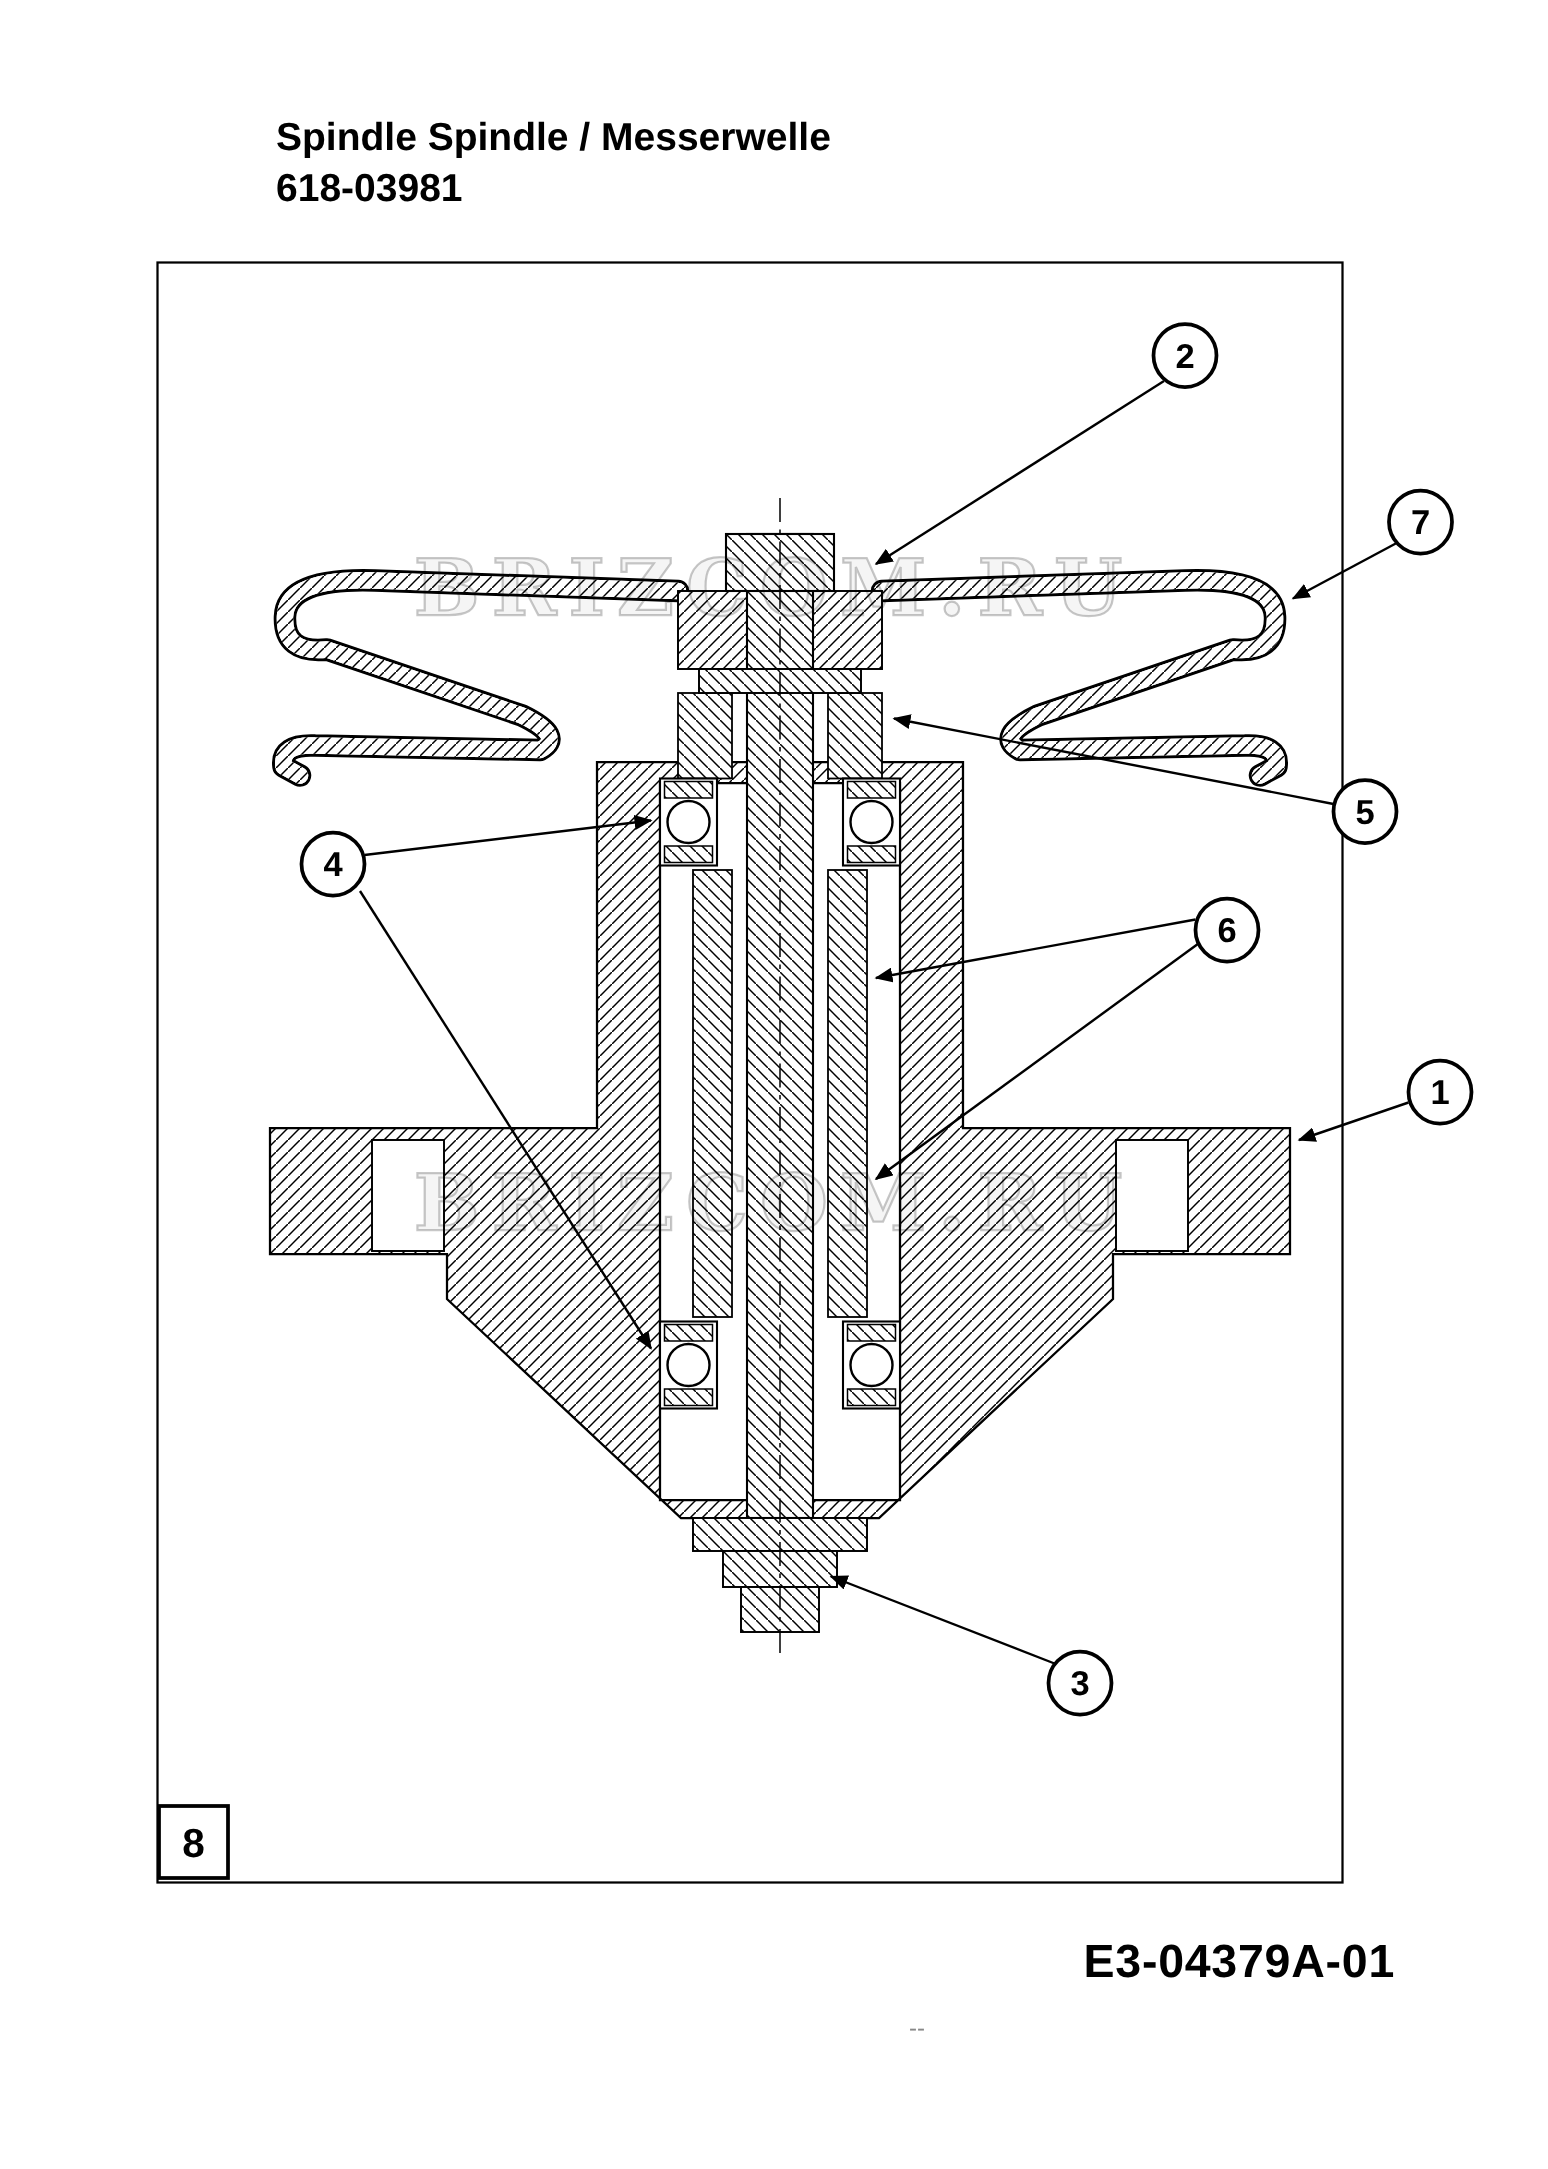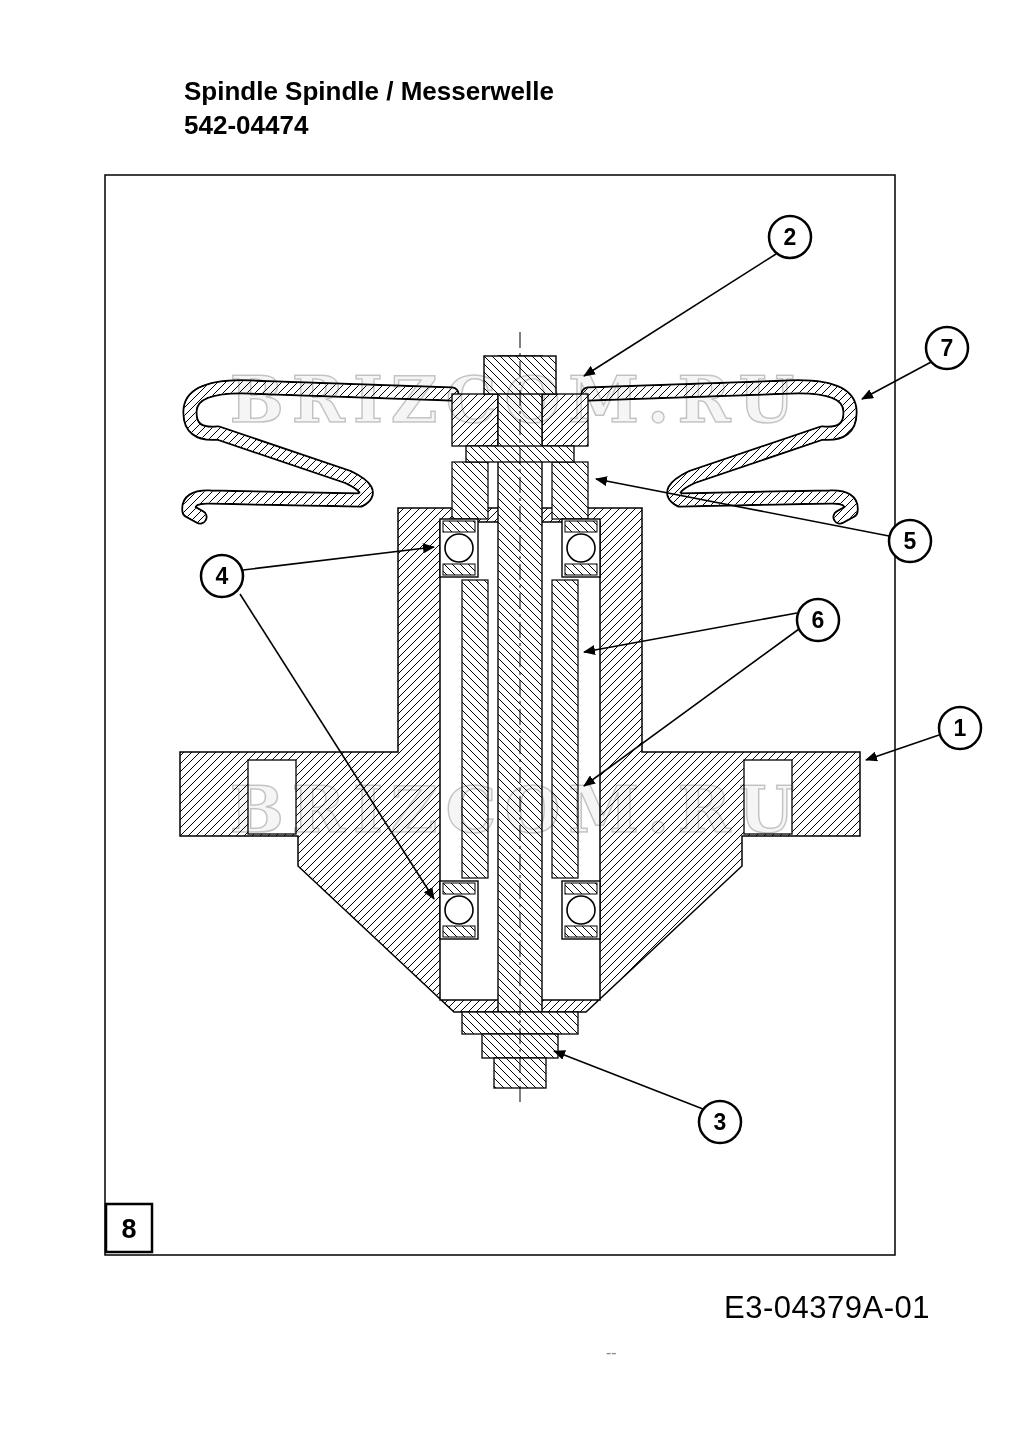--- a/index.html
+++ b/index.html
@@ -6,40 +6,40 @@
   .page{
     position:relative;width:1032px;height:1446px;background:#fff;overflow:hidden;
     font-family:"Liberation Sans",sans-serif;color:#000;
   }
   .header{position:absolute;left:184px;top:74px;z-index:2;}
   .header .title{font-size:26px;font-weight:bold;line-height:34px;}
   .header .part-number{font-size:26px;font-weight:bold;line-height:34px;}
   .diagram-svg{position:absolute;left:0;top:0;z-index:1;}
   .watermark{
     position:absolute;left:0;width:100%;text-align:center;pointer-events:none;z-index:5;
-    font-family:"DejaVu Serif",serif;font-weight:bold;font-size:64px;letter-spacing:8px;
+    font-family:"DejaVu Serif",serif;font-weight:bold;font-size:52px;letter-spacing:8px;
     color:rgba(0,0,0,0.04);
     -webkit-text-stroke:1.5px rgba(0,0,0,0.22);
   }
   .watermark.wm-top{top:362px;}
   .watermark.wm-bottom{top:772px;}
   .drawing-number{
     position:absolute;left:560px;top:1290px;width:370px;text-align:right;z-index:2;
-    font-size:31px;font-weight:normal;letter-spacing:0.5px;
+    font-size:31px;font-weight:bold;letter-spacing:0.5px;
   }
   .stray-mark{position:absolute;left:606px;top:1344px;z-index:2;color:#888;font-size:16px;}
 </style>
 </head>
 <body>
 
 <div class="page">
 
   <div class="header">
     <div class="title">Spindle Spindle / Messerwelle</div>
-    <div class="part-number">542-04474</div>
+    <div class="part-number">618-03981</div>
   </div>
 
   <svg class="diagram-svg" width="1032" height="1446" viewBox="0 0 1032 1446" xmlns="http://www.w3.org/2000/svg">
     <defs>
       <pattern id="hatch1" width="8" height="8" patternUnits="userSpaceOnUse">
         <rect width="8" height="8" fill="#fff"></rect>
         <path d="M0,8 L8,0" stroke="#000" stroke-width="1"></path>
       </pattern>
       <pattern id="hatch2" width="8" height="8" patternUnits="userSpaceOnUse">
         <rect width="8" height="8" fill="#fff"></rect>

